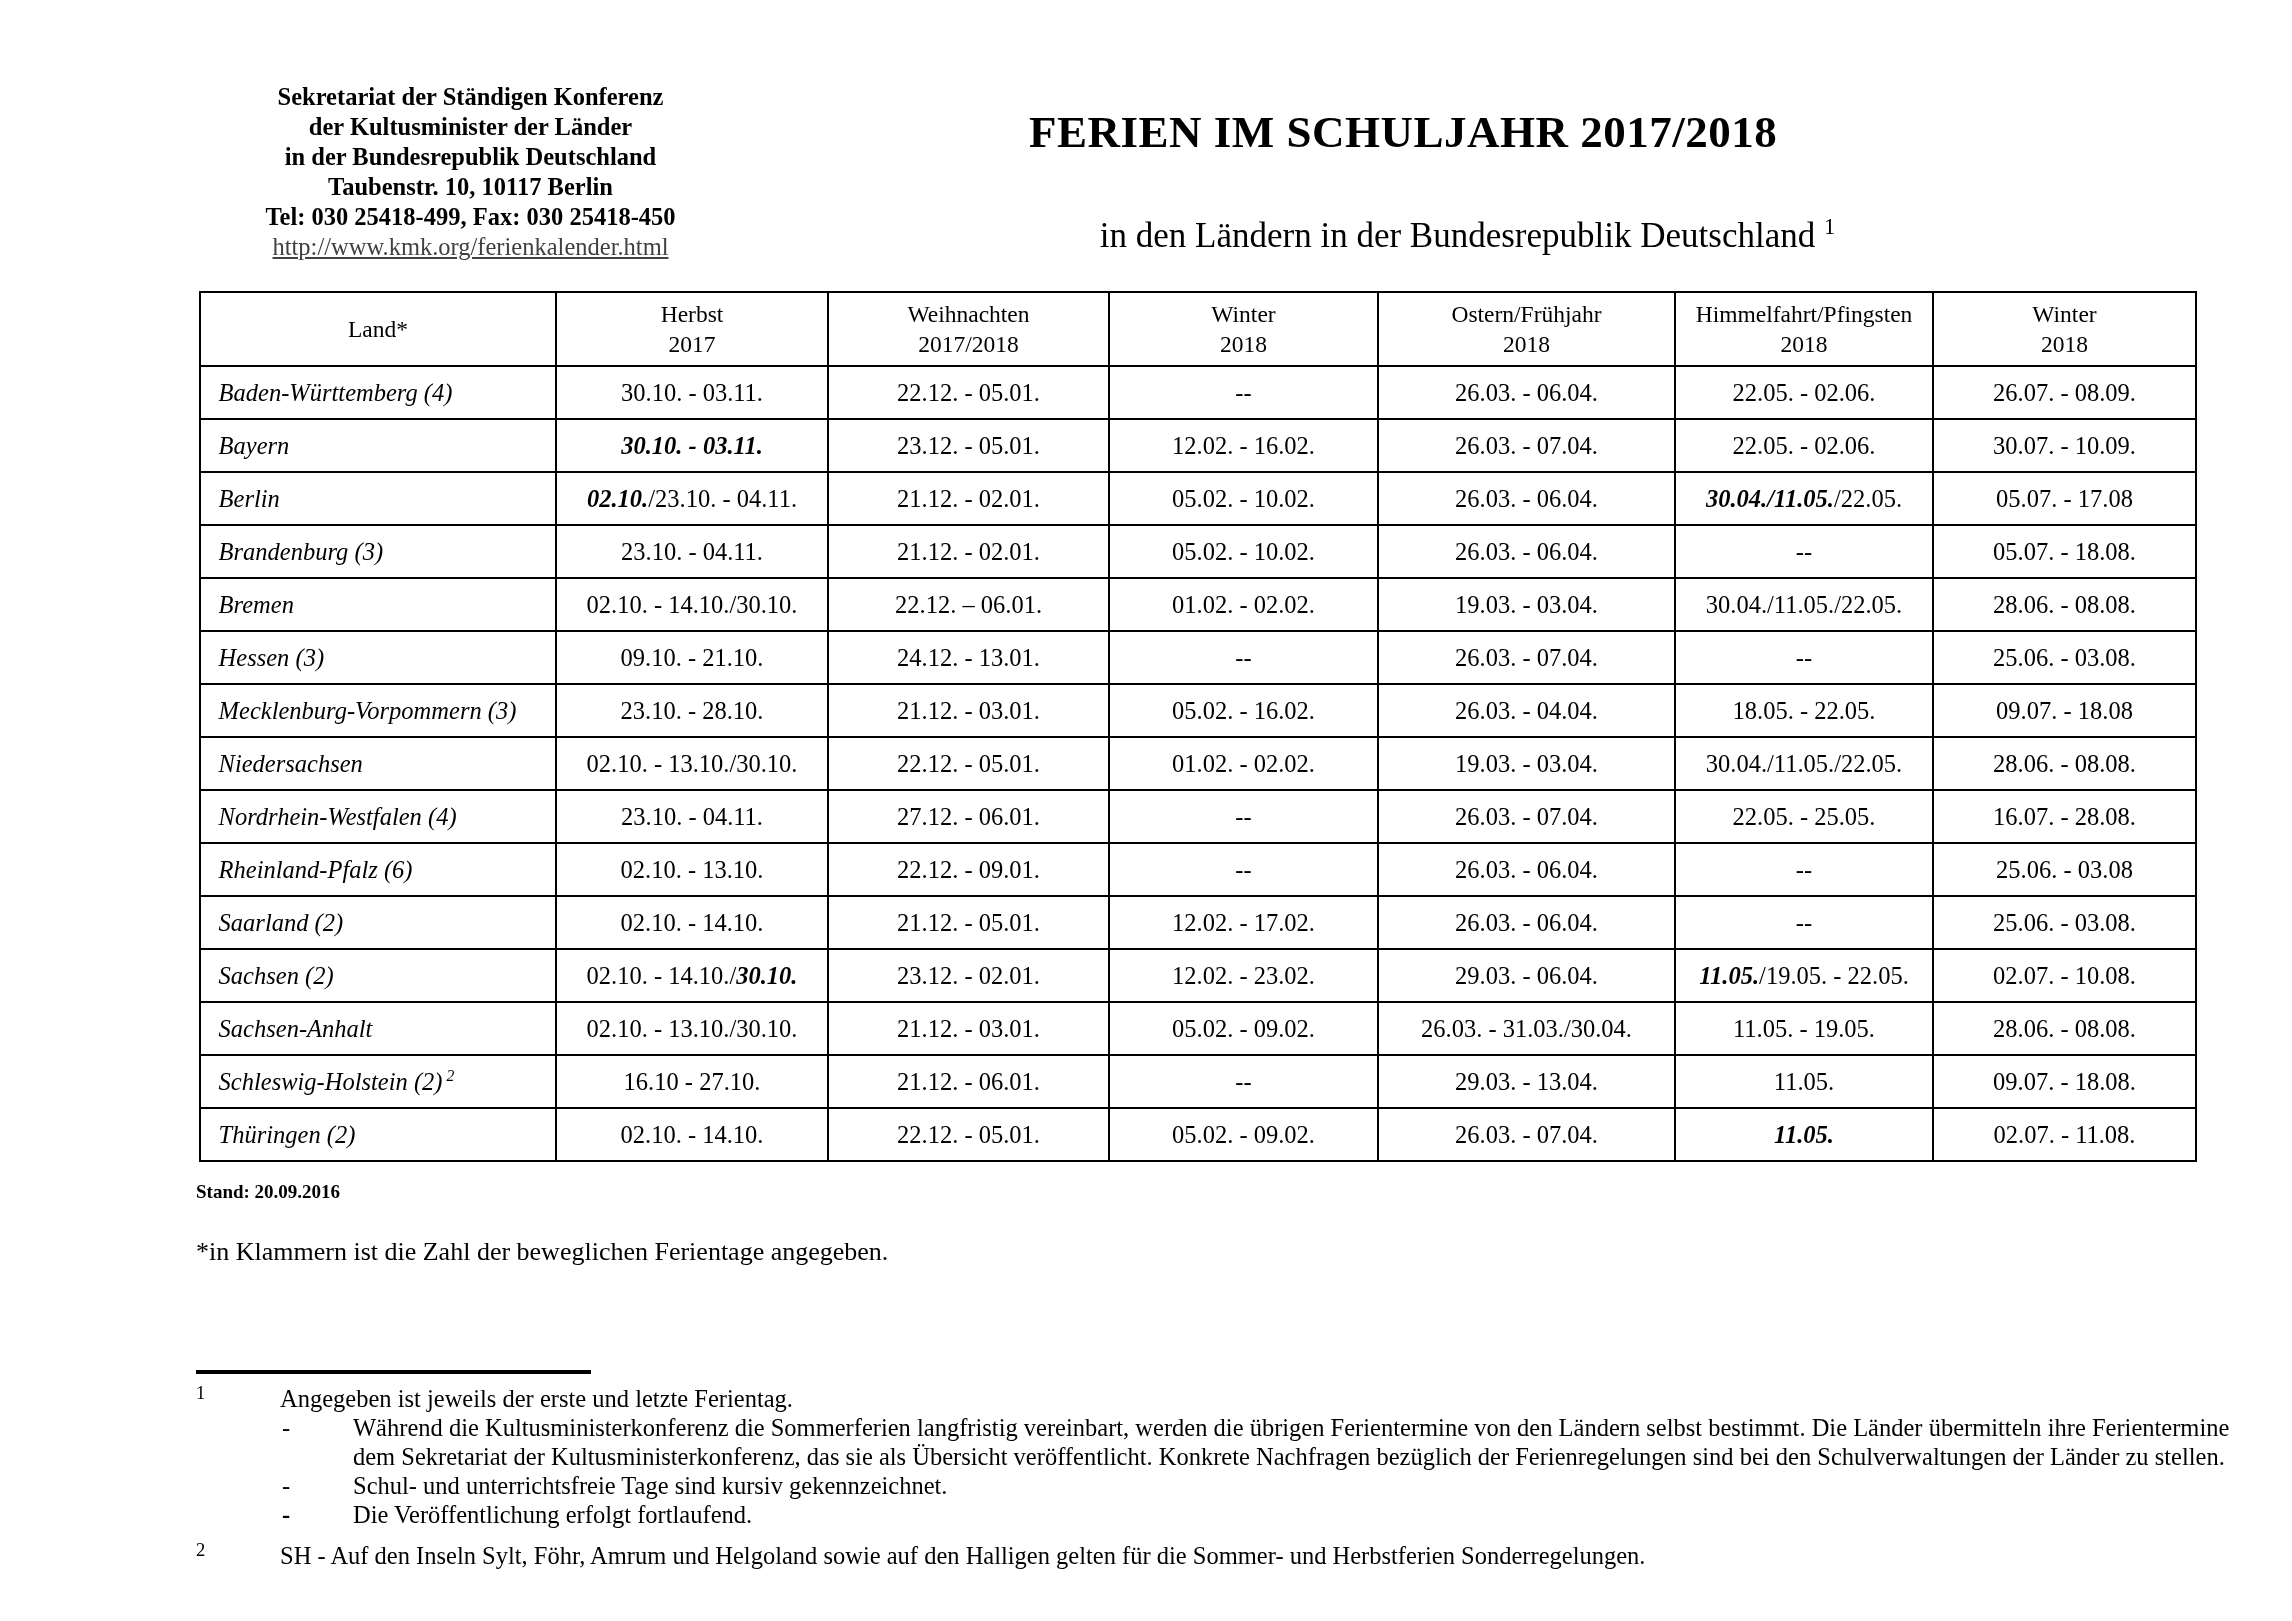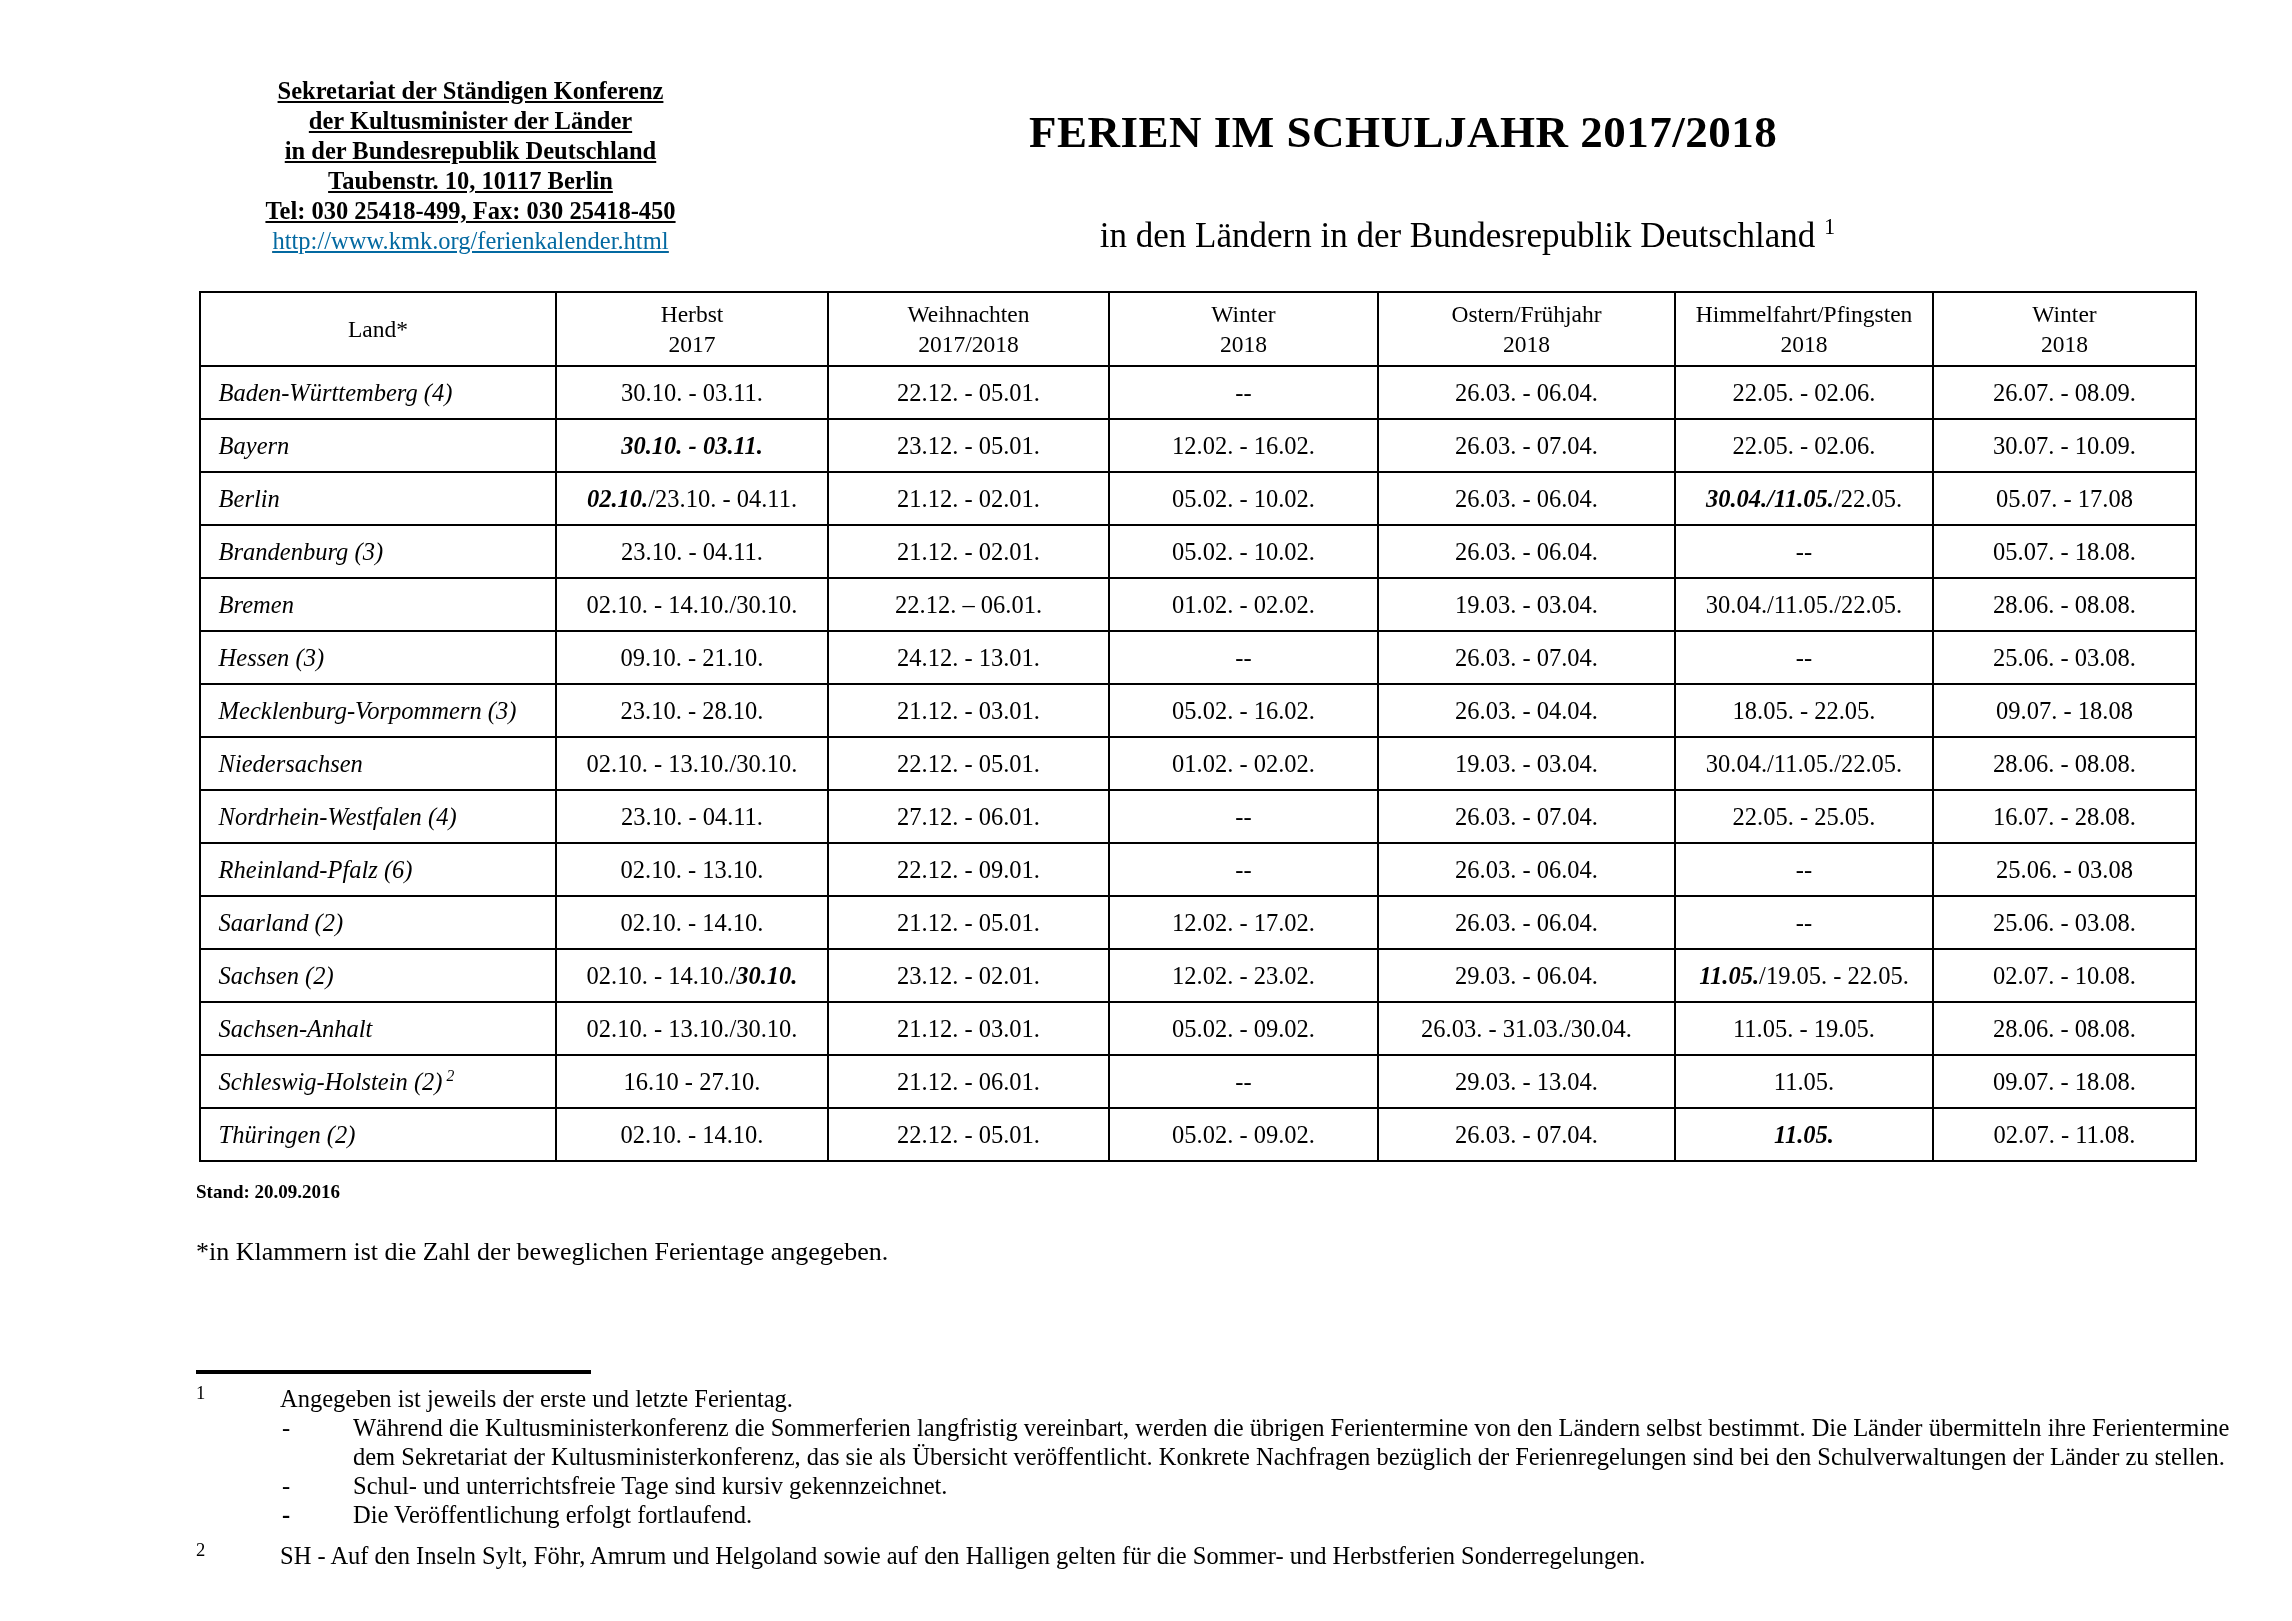--- a/index.html
+++ b/index.html
@@ -1,24 +1,24 @@
 <!DOCTYPE html>
 <html><head>
 <meta charset="utf-8">
 <style>
   html,body{margin:0;padding:0;}
   body{
     width:2293px;height:1621px;background:#ffffff;position:relative;
     font-family:"Liberation Serif","DejaVu Serif",serif;color:#000;
   }
   .letterhead{
-    position:absolute;left:196px;top:76px;width:549px;
-    text-align:center;font-size:24.5px;font-weight:bold;line-height:30px;text-decoration:underline;
-  }
-  .letterhead a{color:#0369a1;text-decoration:underline;font-weight:normal;}
+    position:absolute;left:196px;top:82px;width:549px;
+    text-align:center;font-size:24.5px;font-weight:bold;line-height:30px;
+  }
+  .letterhead a{color:#404040;text-decoration:underline;font-weight:normal;}
   .doc-title{
     position:absolute;left:1029px;top:106px;width:961px;
     text-align:left;font-size:45px;font-weight:bold;letter-spacing:0.5px;
   }
   .doc-subtitle{
     position:absolute;left:987px;top:214px;width:961px;
     text-align:center;font-size:35px;font-weight:normal;
   }
   .doc-subtitle sup{font-size:22.5px;}
   table.ferien{

